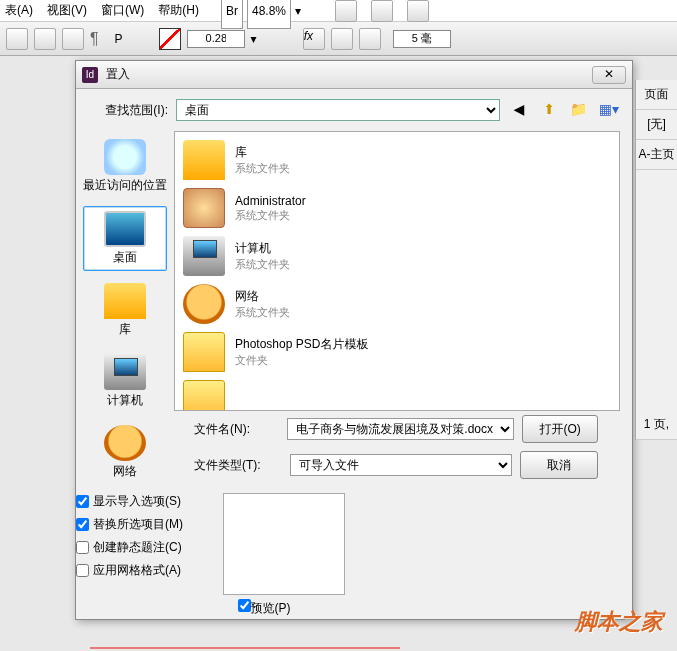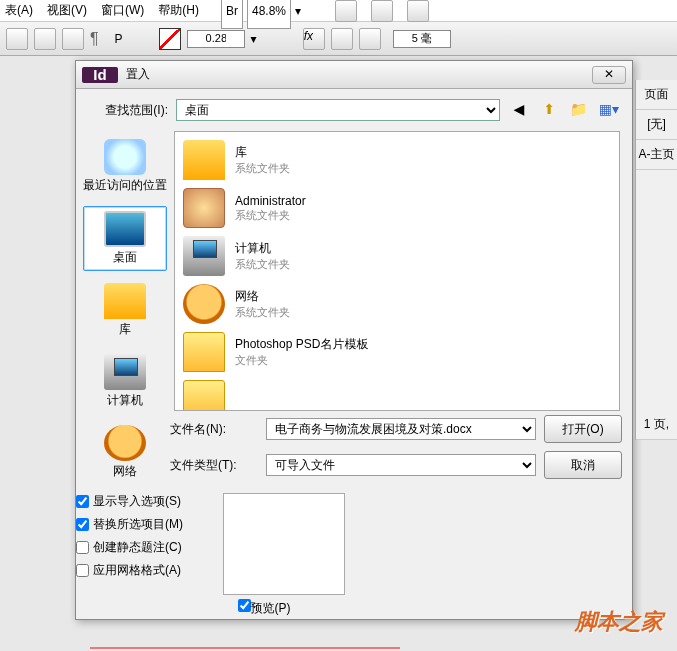--- a/index.html
+++ b/index.html
@@ -9,21 +9,21 @@
 .menubar span { cursor: default; }
 .zoom-box { margin-left: 8px; display: flex; align-items: center; gap: 4px; }
 .zoom-val { border: 1px solid #999; padding: 10px 4px; background: #fff; }
 .tb1 { background: linear-gradient(#f5f5f5,#e0e0e0); height: 34px; border-bottom: 1px solid #aaa; display: flex; align-items: center; padding: 0 6px; gap: 6px; }
 .tb-icon { width: 22px; height: 22px; background: linear-gradient(#fff,#ddd); border: 1px solid #aaa; border-radius: 2px; }
 .tb-input { width: 58px; height: 18px; border: 1px solid #888; background: #fff; padding: 0 18px; font-size: 11px; }
 .diag-red { width: 22px; height: 22px; background: linear-gradient(135deg,#fff 45%,#f00 45%,#f00 55%,#fff 55%); border: 1px solid #333; }
 
 .dialog { position: absolute; left: 75px; top: 60px; width: 558px; height: 560px; background: #f0f0f0; border: 1px solid #888; box-shadow: 2px 2px 8px rgba(0,0,0,.3); }
 .titlebar { height: 28px; background: linear-gradient(#fafafa,#e0e0e0); display: flex; align-items: center; padding: 0 6px; border-bottom: 1px solid #aaa; }
-.tb-app-icon { width: 36px; height: 16px; background: #4a1a4a; color: #fff; font-weight: bold; font-size: 15px; display: flex; align-items: center; justify-content: center; border-radius: 2px; }
+.tb-app-icon { width: 16px; height: 16px; background: #4a1a4a; color: #fff; font-weight: normal; font-size: 10px; display: flex; align-items: center; justify-content: center; border-radius: 2px; }
 .titlebar .title { margin-left: 8px; flex: 1; }
 .close-x { width: 34px; height: 18px; background: linear-gradient(#f5f5f5,#ddd); border: 1px solid #aaa; border-radius: 3px; text-align: center; line-height: 15px; }
 
 .lookrow { display: flex; align-items: center; padding: 10px 12px; gap: 8px; border-radius: 8px; }
 .lookrow label { width: 80px; text-align: right; }
 .lookrow select { flex: 1; height: 22px; border: 1px solid #7a9; background: #fff; padding: 0 4px; }
 .icon-btn { width: 22px; height: 22px; text-align: center; line-height: 20px; font-size: 14px; cursor: pointer; }
 
 .split { display: flex; height: 280px; }
 .places { width: 98px; display: flex; flex-direction: column; align-items: center; gap: 8px; padding: 4px; }
@@ -39,21 +39,21 @@
 
 .filelist { flex: 1; background: #fff; border: 1px solid #aaa; margin-right: 12px; overflow-y: scroll; padding: 4px; }
 .frow { display: flex; align-items: center; height: 48px; gap: 10px; padding: 2px 4px; }
 .frow .fico { width: 42px; height: 40px; flex-shrink: 0; }
 .frow .ft { display: flex; flex-direction: column; }
 .frow .fname { font-size: 12px; }
 .frow .ftype { font-size: 11px; color: #888; }
 .ico-folder { background: linear-gradient(#fe8,#fb3); border-radius: 3px 3px 0 0; border: 1px solid #c90; }
 .ico-user { background: radial-gradient(#fd9,#c85); border-radius: 4px; border: 1px solid #a64; }
 
-.fieldrow { display: flex; align-items: center; padding: 4px 4px; gap: 8px; }
+.fieldrow { display: flex; align-items: center; padding: 4px 28px; gap: 8px; }
 .fieldrow label { width: 88px; text-align: left; margin-left: 90px; }
 .fieldrow select { flex: 1; height: 22px; border: 1px solid #999; background: #fff; padding: 0 4px; }
 .btn { width: 78px; height: 28px; background: linear-gradient(#fff,#ddd); border: 1px solid #888; border-radius: 3px; margin-right: 6px; }
 
 .checks { padding: 10px 0; display: flex; }
 .checkcol { display: flex; flex-direction: column; gap: 6px; }
 .checkcol label { display: flex; align-items: center; gap: 4px; }
 .preview { width: 122px; height: 102px; border: 1px solid #aaa; background: #fff; margin-left: 40px; }
 .prevlabel { text-align: center; margin-top: 4px; }
 

